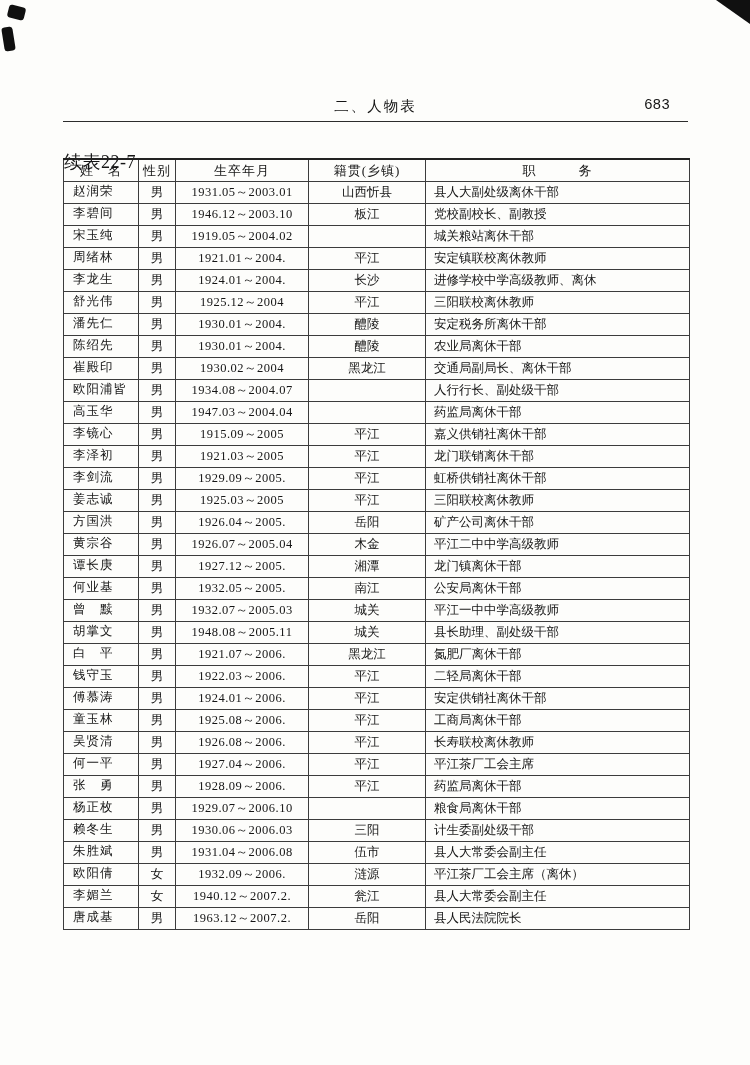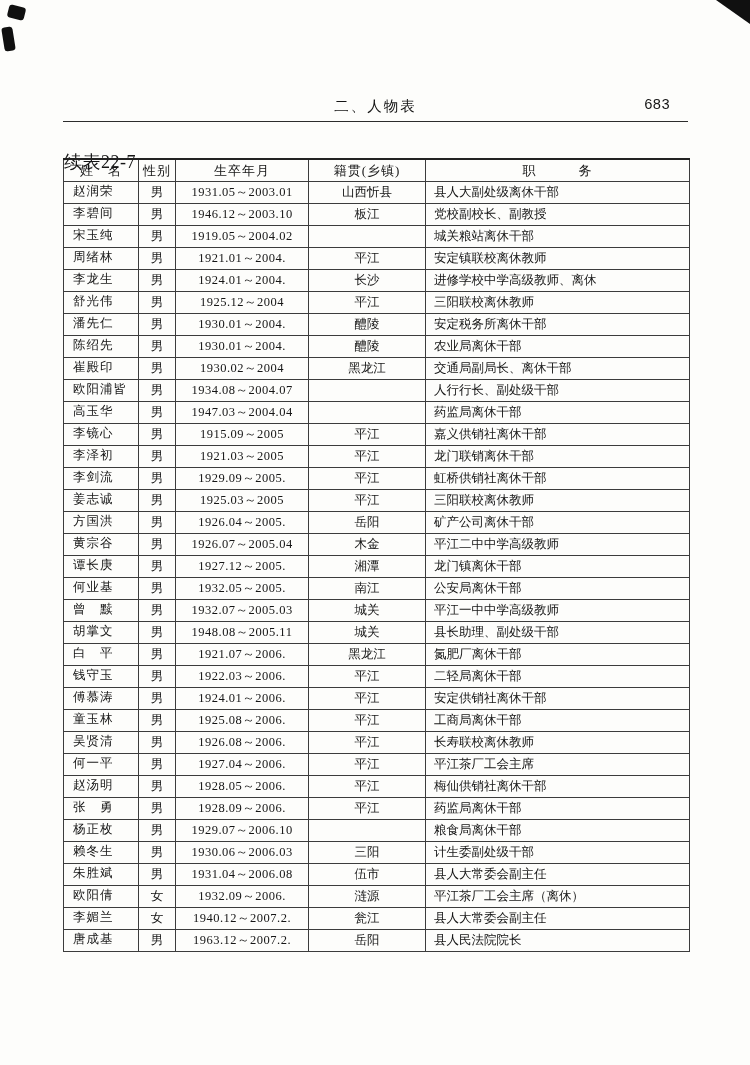--- a/index.html
+++ b/index.html
@@ -282,27 +282,20 @@
           <td class="col4">长寿联校离休教师</td>
         </tr>
         <tr>
           <td class="col0">何一平</td>
           <td class="col1">男</td>
           <td class="col2">1927.04～2006.</td>
           <td class="col3">平江</td>
           <td class="col4">平江茶厂工会主席</td>
         </tr>
         <tr>
-          <td class="col0">赵汤明</td>
-          <td class="col1">男</td>
-          <td class="col2">1928.05～2006.</td>
-          <td class="col3">平江</td>
-          <td class="col4">梅仙供销社离休干部</td>
-        </tr>
-        <tr>
           <td class="col0">张　勇</td>
           <td class="col1">男</td>
           <td class="col2">1928.09～2006.</td>
           <td class="col3">平江</td>
           <td class="col4">药监局离休干部</td>
         </tr>
         <tr>
           <td class="col0">杨正枚</td>
           <td class="col1">男</td>
           <td class="col2">1929.07～2006.10</td>

